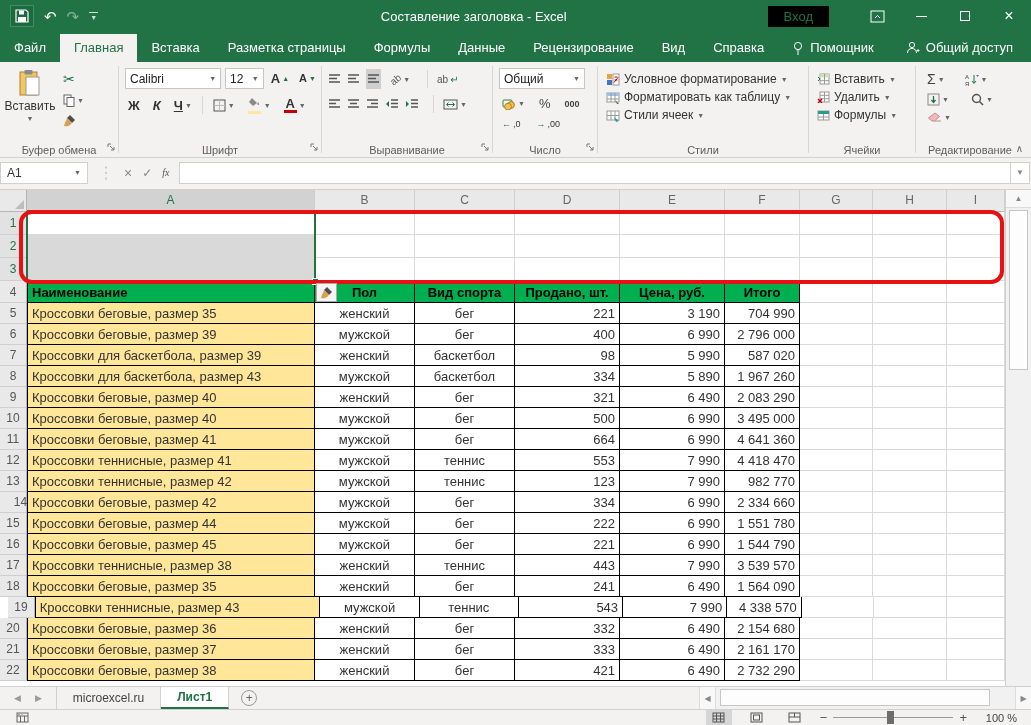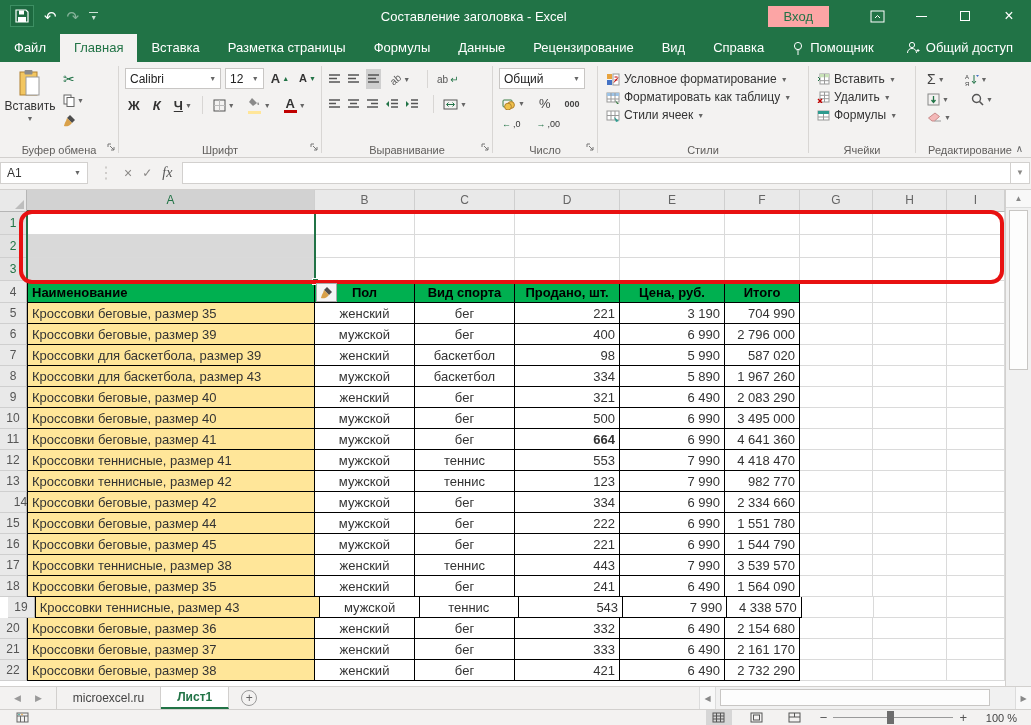--- a/index.html
+++ b/index.html
@@ -11,21 +11,21 @@
   .titlebar{position:absolute;top:0;left:0;width:100%;height:32px;background:#217346;
             display:flex;align-items:center;color:#fff;}
   .qat{display:flex;align-items:center;gap:10px;padding-left:10px;width:180px;}
   .qat-save{width:24px;height:22px;border:1px solid #3d8f63;background:#1d6a40;display:flex;align-items:center;justify-content:center;}
   .qat-ico{font-size:15px;line-height:1;color:#fff;}
   .qat-redo{opacity:.45;}
   .qat-dd{font-size:8px;color:#cfe3d8;display:flex;flex-direction:column;align-items:center;line-height:5px;}
   .qat-dd .bar{width:9px;border-top:1px solid #cfe3d8;margin-bottom:2px;}
   .win-title{flex:1;text-align:center;font-size:13px;color:#fff;}
   .tb-right{display:flex;align-items:center;gap:0;height:100%;}
-  .signin{background:#fca5a5;color:#217346;font-size:13px;padding:3px 16px;margin-right:26px;cursor:default;}
+  .signin{background:#000000;color:#217346;font-size:13px;padding:3px 16px;margin-right:26px;cursor:default;}
   .wbtn{width:44px;height:100%;display:flex;align-items:center;justify-content:center;font-size:13px;color:#fff;}
   .ribopts svg{display:block;}
   .maxico{width:10px;height:10px;border:1px solid #fff;}
   .minico{width:11px;border-top:1px solid #fff;}
 
   
   .tabrow{position:absolute;top:32px;left:0;width:100%;height:30px;background:#217346;
           display:flex;align-items:flex-end;color:#fff;font-size:13px;}
   .rtab{padding:6px 14px 7px;cursor:default;display:flex;align-items:center;gap:6px;white-space:nowrap;}
   .rtab.active{background:#f3f2f1;color:#217346;}
@@ -52,21 +52,21 @@
   .srow{display:flex;align-items:center;gap:4px;font-size:12px;white-space:nowrap;}
   .bars{display:inline-block;}
   .ribbon-collapse{position:absolute;right:8px;bottom:3px;font-size:10px;color:#666;}
 
   
   .fbar{position:absolute;top:158px;left:0;width:100%;height:32px;background:#f3f2f1;display:flex;align-items:center;
         border-bottom:1px solid #d2d0ce;padding:3px 0 5px 0;}
   .namebox{width:88px;height:22px;background:#fff;border:1px solid #d2d0ce;display:flex;align-items:center;
            justify-content:space-between;padding:0 6px;font-size:12px;gap:8px;}
   .fbtns{display:flex;align-items:center;gap:10px;padding:0 10px;color:#8a8886;}
-  .fx{font-family:"Liberation Serif",serif;font-style:italic;font-size:14px;color:#555;}
+  .fx{font-family:"Liberation Serif",serif;font-style:italic;font-size:10px;color:#555;}
   .finput{flex:1;height:22px;background:#fff;border:1px solid #d2d0ce;border-right:none;}
   .fexpand{width:20px;height:22px;background:#fff;border:1px solid #d2d0ce;display:flex;align-items:center;justify-content:center;color:#8a8886;font-size:8px;margin-right:1px;}
 
   
   .gridwrap{position:absolute;top:190px;left:0;width:1005px;height:496px;background:#fff;overflow:hidden;}
   .grow{display:flex;}
   .r23{height:23px;} .r22{height:22px;} .r21{height:21px;}
   .corner{background:#e9e9e9;border-right:1px solid #b5b5b5;border-bottom:1px solid #b5b5b5;position:relative;}
   .corner:after{content:"";position:absolute;right:2px;bottom:2px;border-left:9px solid transparent;border-bottom:9px solid #bdbdbd;}
   .colhdr{background:#e9e9e9;border-right:1px solid #cfcfcf;border-bottom:1px solid #b5b5b5;
@@ -655,21 +655,21 @@
           <div class="dcell num" style="width: 75px;">3 495 000</div>
           <div class="gcell" style="width: 73px;"></div>
           <div class="gcell" style="width: 74px;"></div>
           <div class="gcell" style="width: 58px;"></div>
         </div>
         <div class="grow r21">
           <div class="rowhdr" style="width: 27px;">11</div>
           <div class="dcell name" style="width: 288px;">Кроссовки беговые, размер 41</div>
           <div class="dcell ctr" style="width: 100px;">мужской</div>
           <div class="dcell ctr" style="width: 100px;">бег</div>
-          <div class="dcell num" style="width: 105px; font-weight: bold;">664</div>
+          <div class="dcell num" style="width: 105px;">664</div>
           <div class="dcell num" style="width: 105px;">6 990</div>
           <div class="dcell num" style="width: 75px;">4 641 360</div>
           <div class="gcell" style="width: 73px;"></div>
           <div class="gcell" style="width: 74px;"></div>
           <div class="gcell" style="width: 58px;"></div>
         </div>
         <div class="grow r21">
           <div class="rowhdr" style="width: 27px;">12</div>
           <div class="dcell name" style="width: 288px;">Кроссовки теннисные, размер 41</div>
           <div class="dcell ctr" style="width: 100px;">мужской</div>

